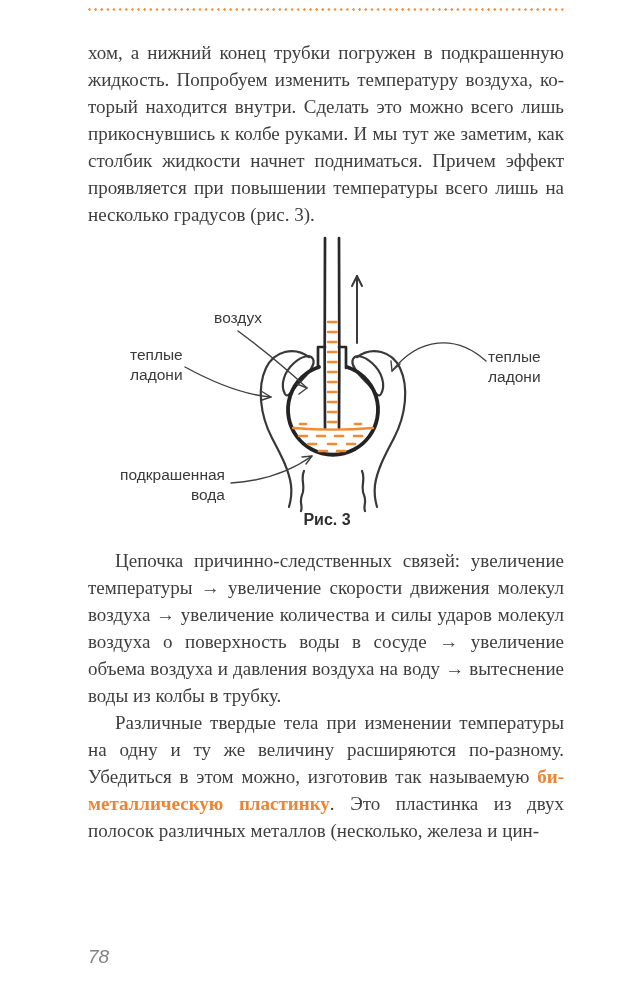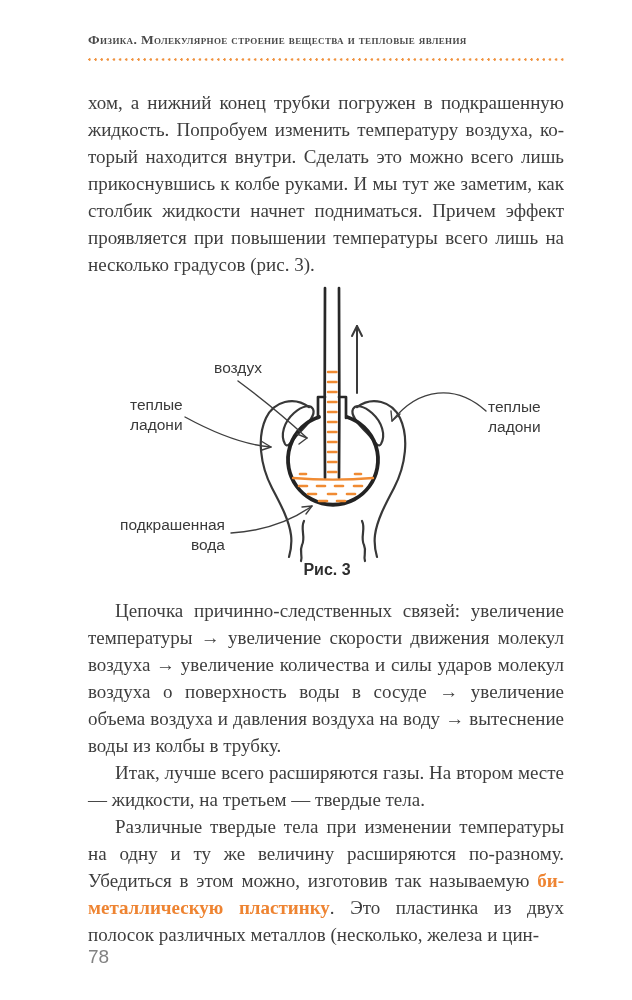--- a/index.html
+++ b/index.html
@@ -56,28 +56,28 @@
     font-size:16px;
     font-weight:700;
     fill:#2e2e2e;
   }
   .page-number{
     position:absolute;
     left:88px;top:946px;
     font-family:"Liberation Sans",sans-serif;
     font-size:19px;
     color:#828282;
+    font-style:italic;
   }
 </style>
 </head>
 <body>
 
 <div class="page">
 
-  <div class="chapter-header">Физика. Молекулярное строение вещества и тепловые явления</div>
   <div class="dotted-rule"></div>
 
   <div class="body-text" id="block1">
       <p><span>хом, а нижний конец трубки погружен в подкрашенную жидкость. Попробуем изменить температуру воздуха, ко­торый находится внутри. Сделать это можно всего лишь прикоснувшись к колбе руками. И мы тут же заметим, как столбик жидкости начнет подниматься. Причем эффект проявляется при повышении температуры всего лишь на </span><span class="run-italic">несколько градусов</span><span> (рис. 3).</span></p>
     </div>
 
   <figure class="fig">
     <svg viewBox="0 0 476 296" width="476" height="296">
 
       <g fill="none" stroke="#383838" stroke-width="2.2" stroke-linecap="round" stroke-linejoin="round">
@@ -161,18 +161,17 @@
       <text class="fig-label" x="400" y="127">теплые</text>
       <text class="fig-label" x="400" y="147">ладони</text>
       <text class="fig-label" x="137" y="245" text-anchor="end">подкрашенная</text>
       <text class="fig-label" x="137" y="265" text-anchor="end">вода</text>
       <text class="fig-caption" x="239" y="290" text-anchor="middle">Рис. 3</text>
     </svg>
   </figure>
 
   <div class="body-text" id="block2">
       <p class="indent"><span>Цепочка причинно-следственных связей: увеличение температуры → увеличение скорости движения молекул воздуха → увеличение количества и силы ударов моле­кул воздуха о поверхность воды в сосуде → увеличение объема воздуха и давления воздуха на воду → вытеснение воды из колбы в трубку.</span></p>
-      <p class="indent"><span>Итак, лучше всего расширяются газы. На втором месте — жидкости, на третьем — твердые тела.</span></p>
       <p class="indent"><span>Различные твердые тела при изменении температу­ры на одну и ту же величину расширяются по-разному. Убедиться в этом можно, изготовив так называемую </span><span class="run-accent">би­металлическую пластинку</span><span>. Это пластинка из двух полосок различных металлов (несколько, железа и цин-</span></p>
     </div>
 
   <div class="page-number">78</div>
 </div>
 
 </body></html>

